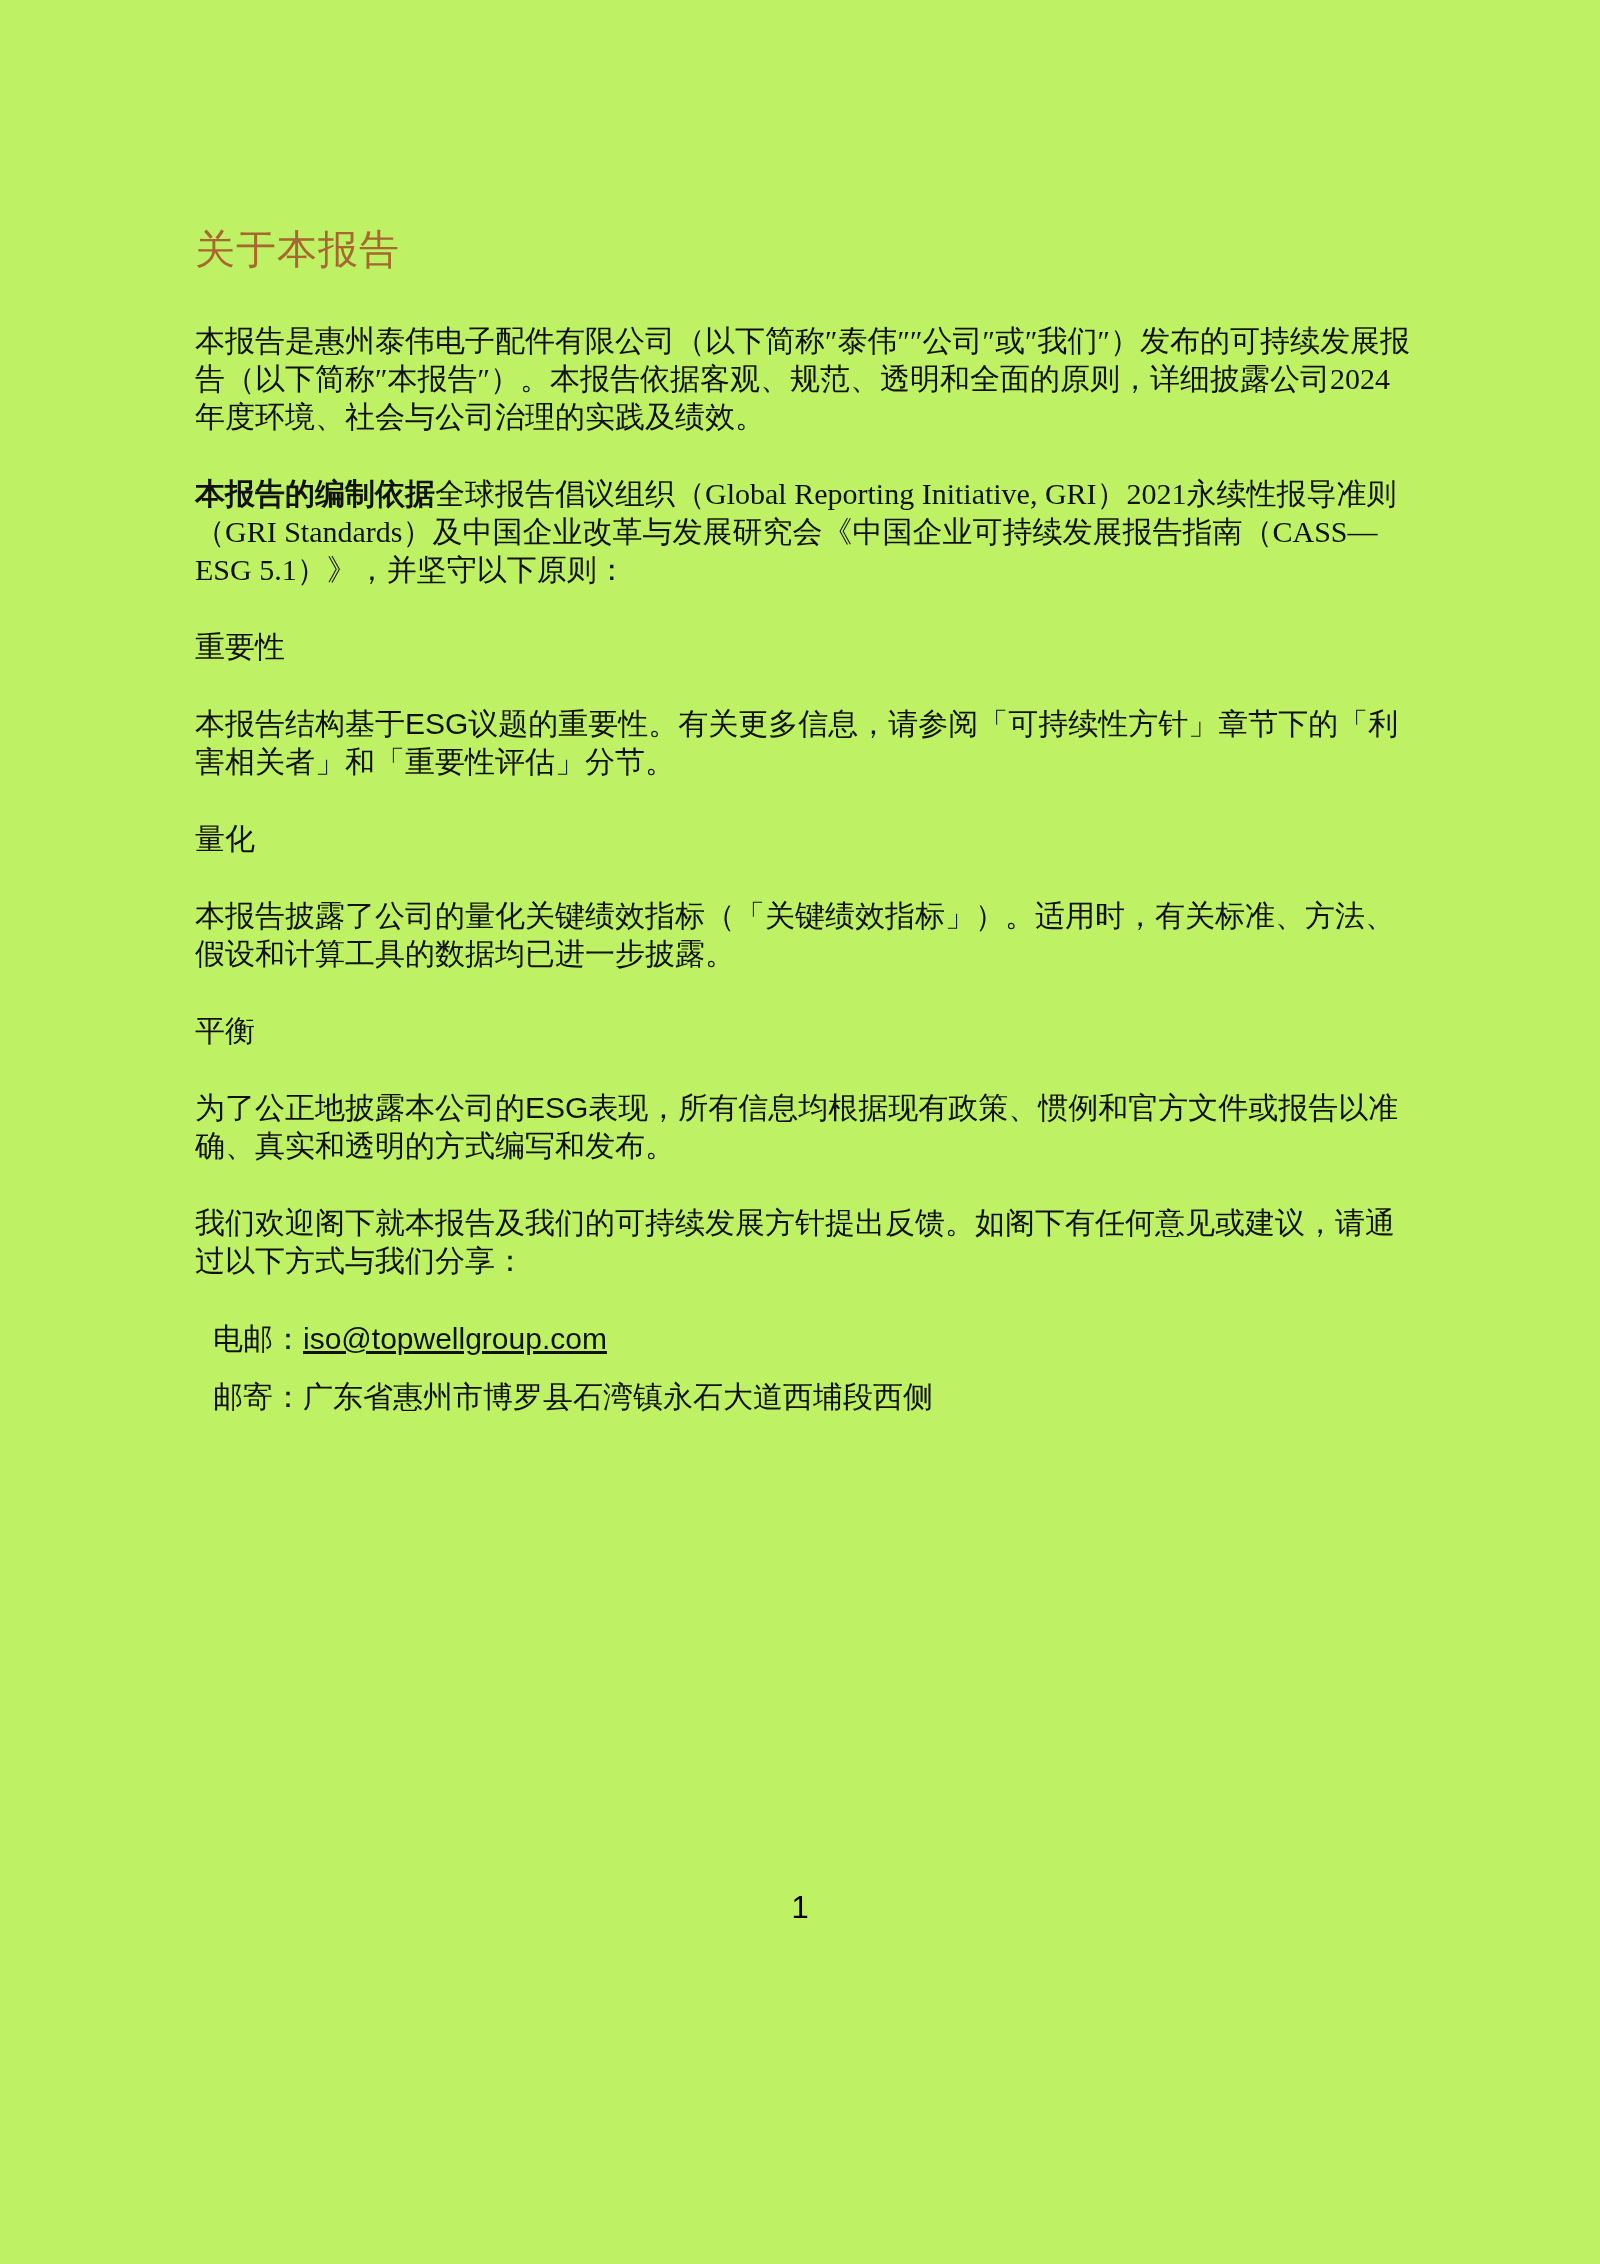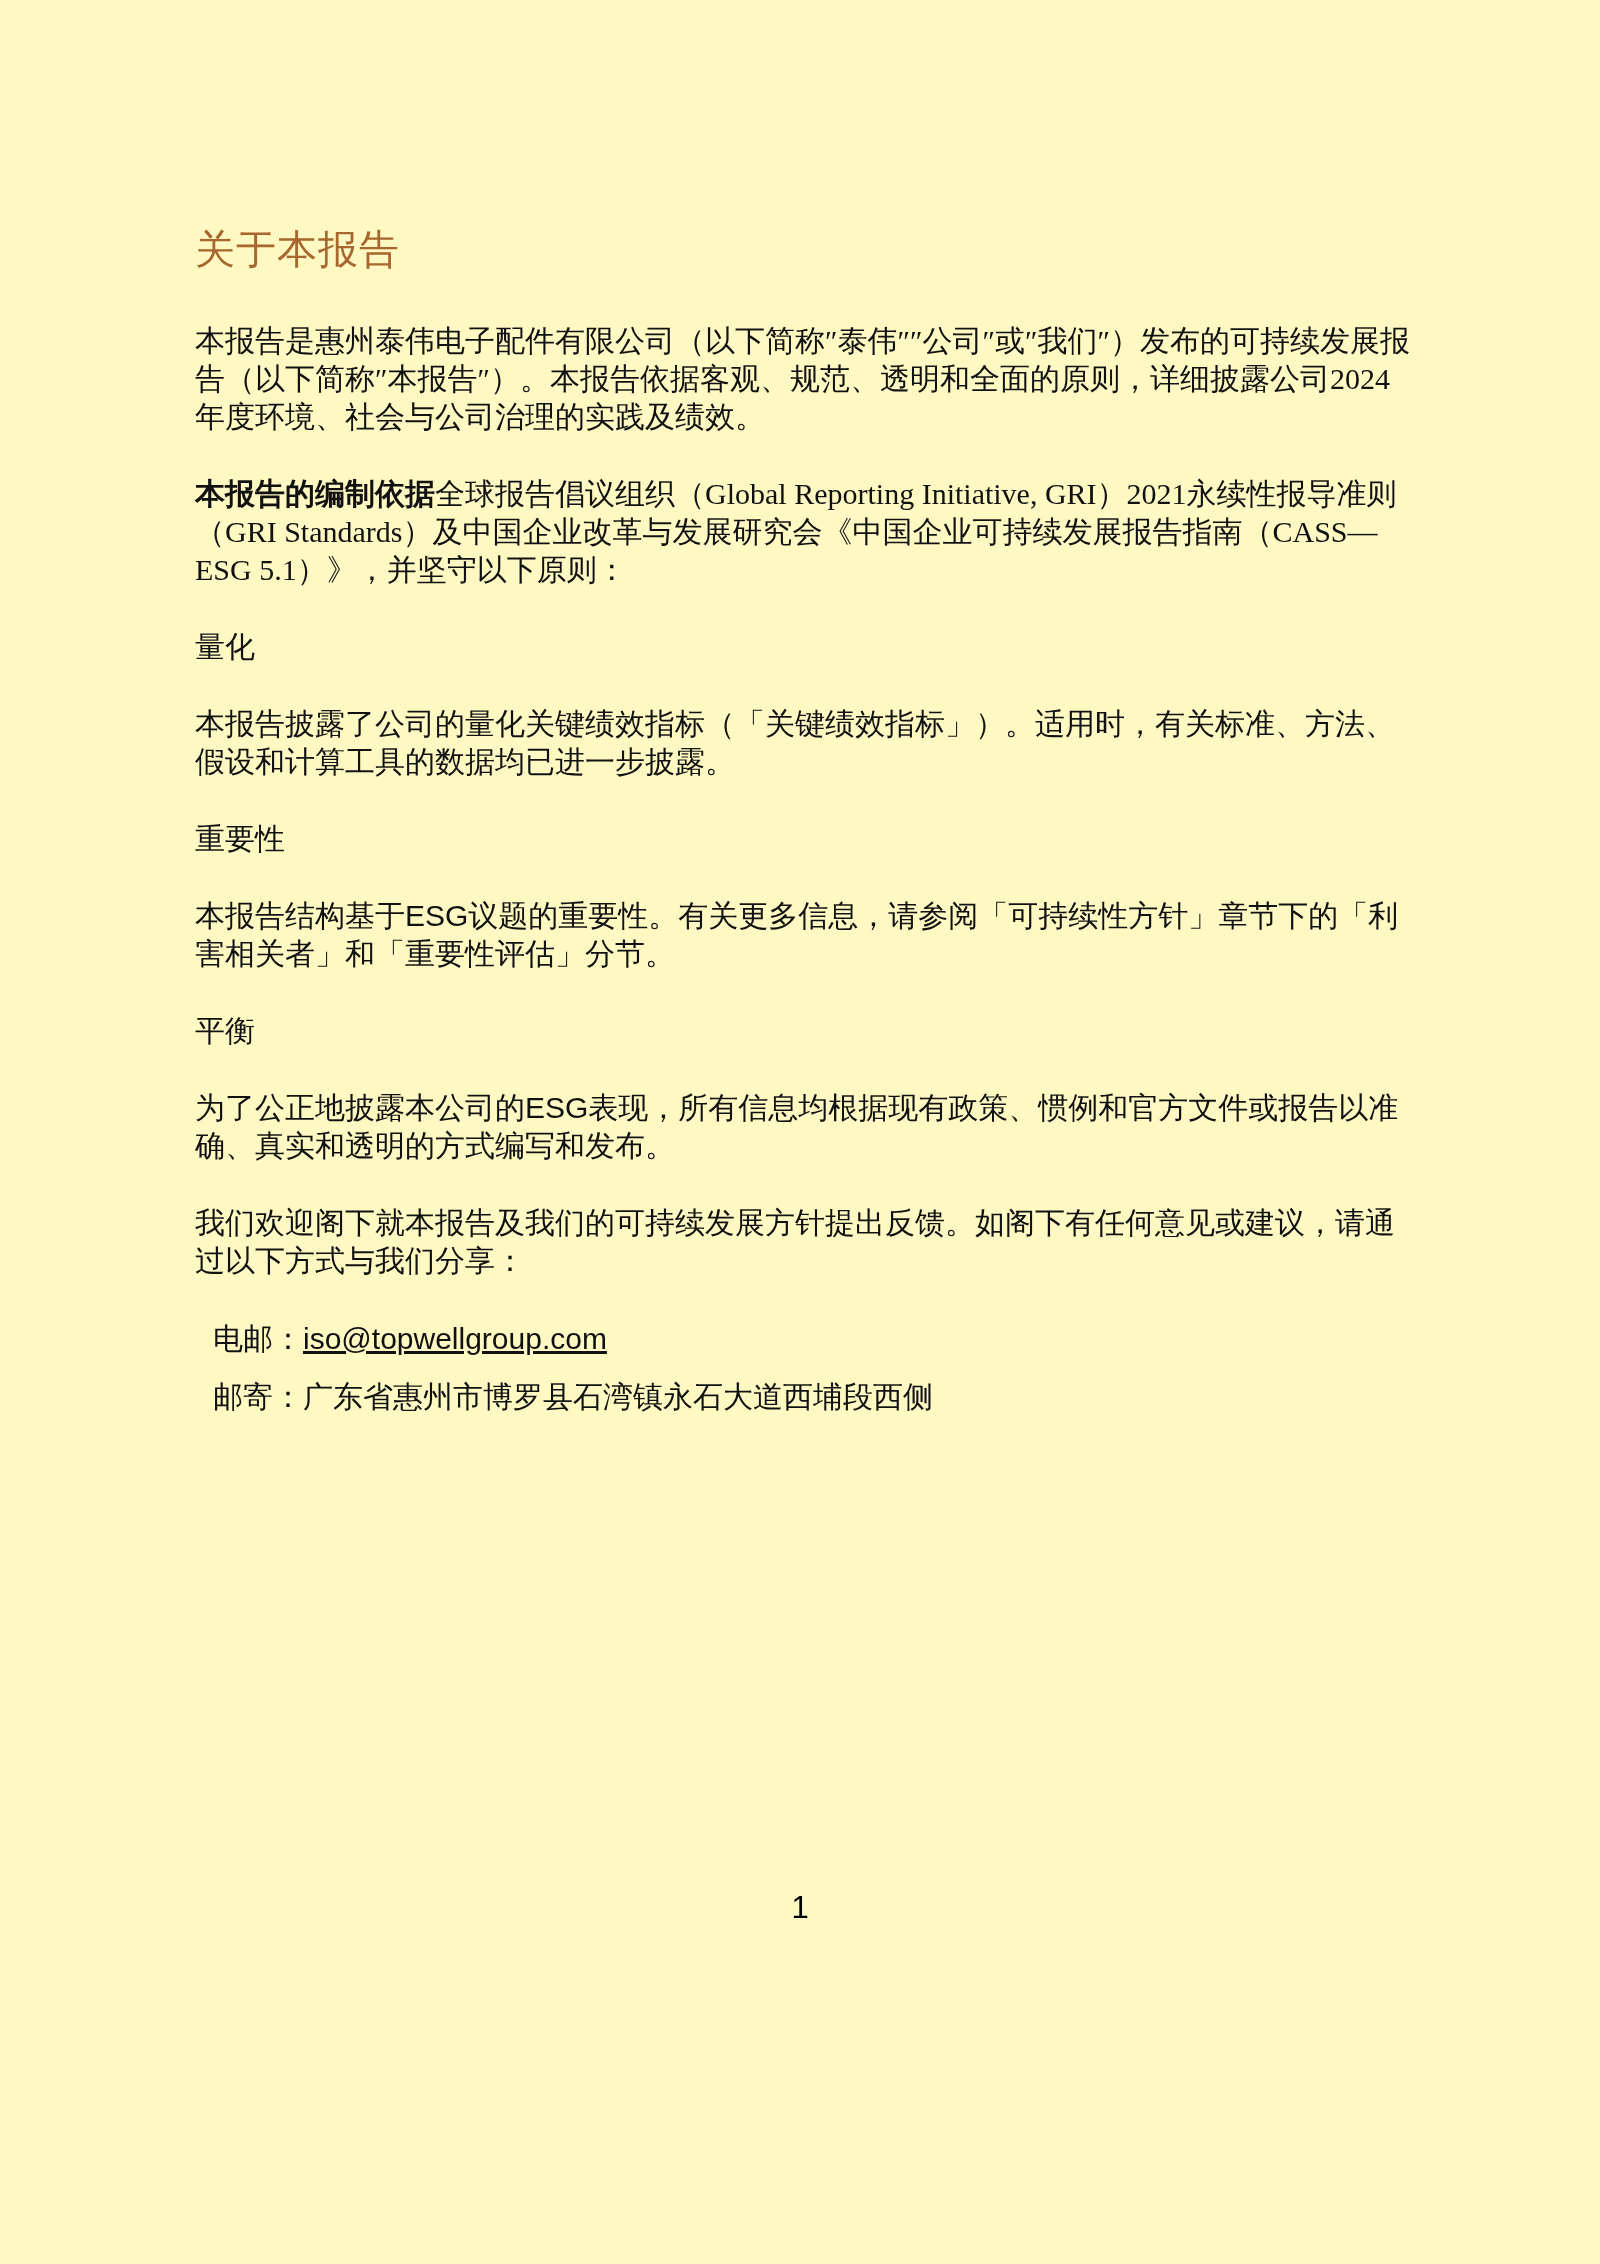--- a/index.html
+++ b/index.html
@@ -1,20 +1,20 @@
 <!DOCTYPE html>
 <html lang="zh"><head>
 <meta charset="utf-8">
 <style>
   html, body { margin: 0; padding: 0; background: #ffffff; }
   .page {
     position: relative;
     width: 1600px;
     height: 2264px;
-    background: #fef9c3;
+    background: #bef264;
     overflow: hidden;
     font-family: "Liberation Serif", "DejaVu Serif", serif;
     color: #111111;
   }
   .content {
     position: absolute;
     left: 195px;
     top: 228px;
     width: 1222px;
   }
@@ -65,27 +65,27 @@
 <div class="page">
   <div class="content">
 
     <h1 class="doc-title">关于本报告</h1>
 
     <p class="block">本报告是惠州泰伟电子配件有限公司（以下简称″泰伟″″公司″或″我们″）发布的可持续发展报告（以下简称″本报告″）。本报告依据客观、规范、透明和全面的原则，详细披露公司2024年度环境、社会与公司治理的实践及绩效。</p>
 
     <p class="block"><span class="bold-lead">本报告的编制依据</span><span>全球报告倡议组织（Global Reporting Initiative, GRI）2021永续性报导准则（GRI Standards）及中国企业改革与发展研究会《中国企业可持续发展报告指南（CASS—ESG 5.1）》，并坚守以下原则：</span></p>
 
     <div>
-      <p class="heading">量化</p>
-      <p class="block"><span>本报告披露了公司的量化关键绩效指标（「关键绩效指标」）。适用时，有关标准、方法、假设和计算工具的数据均已进一步披露。</span><span class="latin-sans"></span><span></span></p>
+      <p class="heading">重要性</p>
+      <p class="block"><span>本报告结构基于</span><span class="latin-sans">ESG</span><span>议题的重要性。有关更多信息，请参阅「可持续性方针」章节下的「利害相关者」和「重要性评估」分节。</span></p>
     </div>
 
     <div>
-      <p class="heading">重要性</p>
-      <p class="block"><span>本报告结构基于</span><span class="latin-sans">ESG</span><span>议题的重要性。有关更多信息，请参阅「可持续性方针」章节下的「利害相关者」和「重要性评估」分节。</span></p>
+      <p class="heading">量化</p>
+      <p class="block"><span>本报告披露了公司的量化关键绩效指标（「关键绩效指标」）。适用时，有关标准、方法、假设和计算工具的数据均已进一步披露。</span><span class="latin-sans"></span><span></span></p>
     </div>
 
     <div>
       <p class="heading">平衡</p>
       <p class="block"><span>为了公正地披露本公司的</span><span class="latin-sans">ESG</span><span>表现，所有信息均根据现有政策、惯例和官方文件或报告以准确、真实和透明的方式编写和发布。</span></p>
     </div>
 
 
     <p class="block">我们欢迎阁下就本报告及我们的可持续发展方针提出反馈。如阁下有任何意见或建议，请通过以下方式与我们分享：</p>
 

